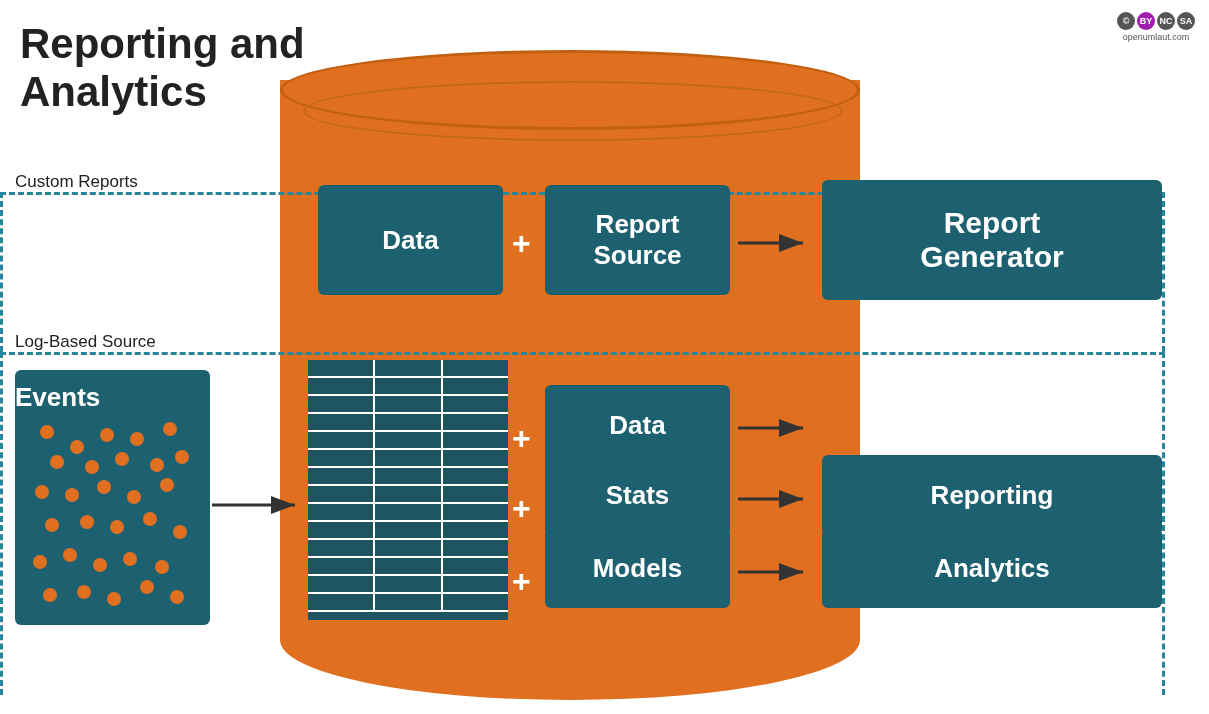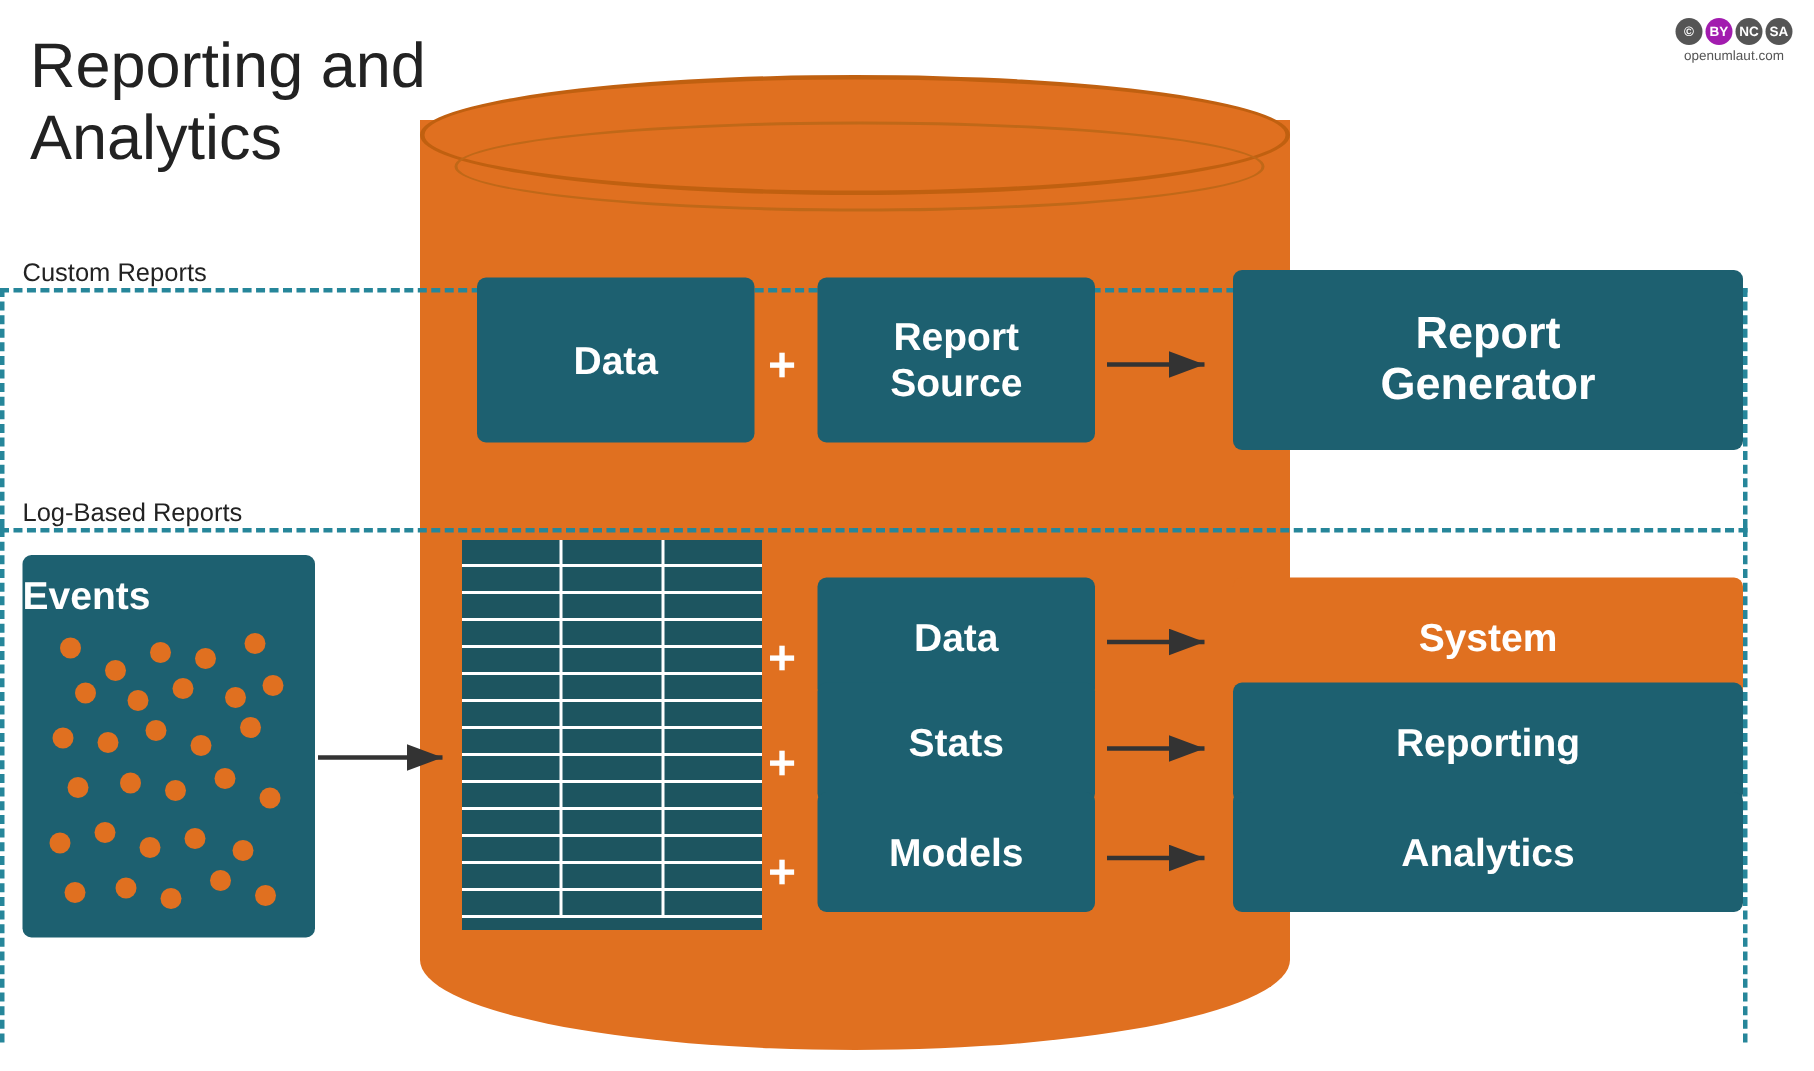--- a/index.html
+++ b/index.html
@@ -19,21 +19,21 @@
       position: relative;
       padding: 20px;
     }
 
     
     .title {
       position: absolute;
       top: 20px;
       left: 20px;
       font-size: 42px;
-      font-weight: normal;
+      font-weight: bold;
       color: #222;
       line-height: 1.15;
     }
 
     
     .cc-badge {
       position: absolute;
       top: 12px;
       right: 14px;
       display: flex;
@@ -293,21 +293,21 @@
       <div class="cylinder-top-inner"></div>
     </div>
 
     <div class="dashed-row-top"></div>
     <div class="dashed-row-mid"></div>
     <div class="section-box-custom"></div>
     <div class="section-box-log"></div>
   </div>
 
   <div class="section-label label-custom">Custom Reports</div>
-  <div class="section-label label-log">Log-Based Reports</div>
+  <div class="section-label label-log">Log-Based Source</div>
 
   <div class="teal-box" style="top:185px; left:318px; width:185px; height:110px;">
     <span>Data</span>
   </div>
 
   <div class="plus-sign" style="top:225px; left:512px;">
     <span>+</span>
   </div>
 
   <div class="teal-box" style="top:185px; left:545px; width:185px; height:110px;">
@@ -491,23 +491,20 @@
 
   <svg class="svg-arrow" style="top:559px; left:738px; width:80px; height:26px;">
     <defs>
       <marker id="ah5" markerWidth="8" markerHeight="6" refX="8" refY="3" orient="auto">
         <polygon points="0 0, 8 3, 0 6" fill="#333"></polygon>
       </marker>
     </defs>
     <line x1="0" y1="13" x2="65" y2="13" stroke="#333" stroke-width="3" marker-end="url(#ah5)"></line>
   </svg>
 
-  <div class="orange-box" style="top:385px; left:822px; width:340px; height:80px;">
-    <span>System</span>
-  </div>
 
   <div class="teal-box" style="top:455px; left:822px; width:340px; height:80px;">
     <span>Reporting</span>
   </div>
 
   <div class="teal-box" style="top:528px; left:822px; width:340px; height:80px;">
     <span>Analytics</span>
   </div>
 
 </div>

